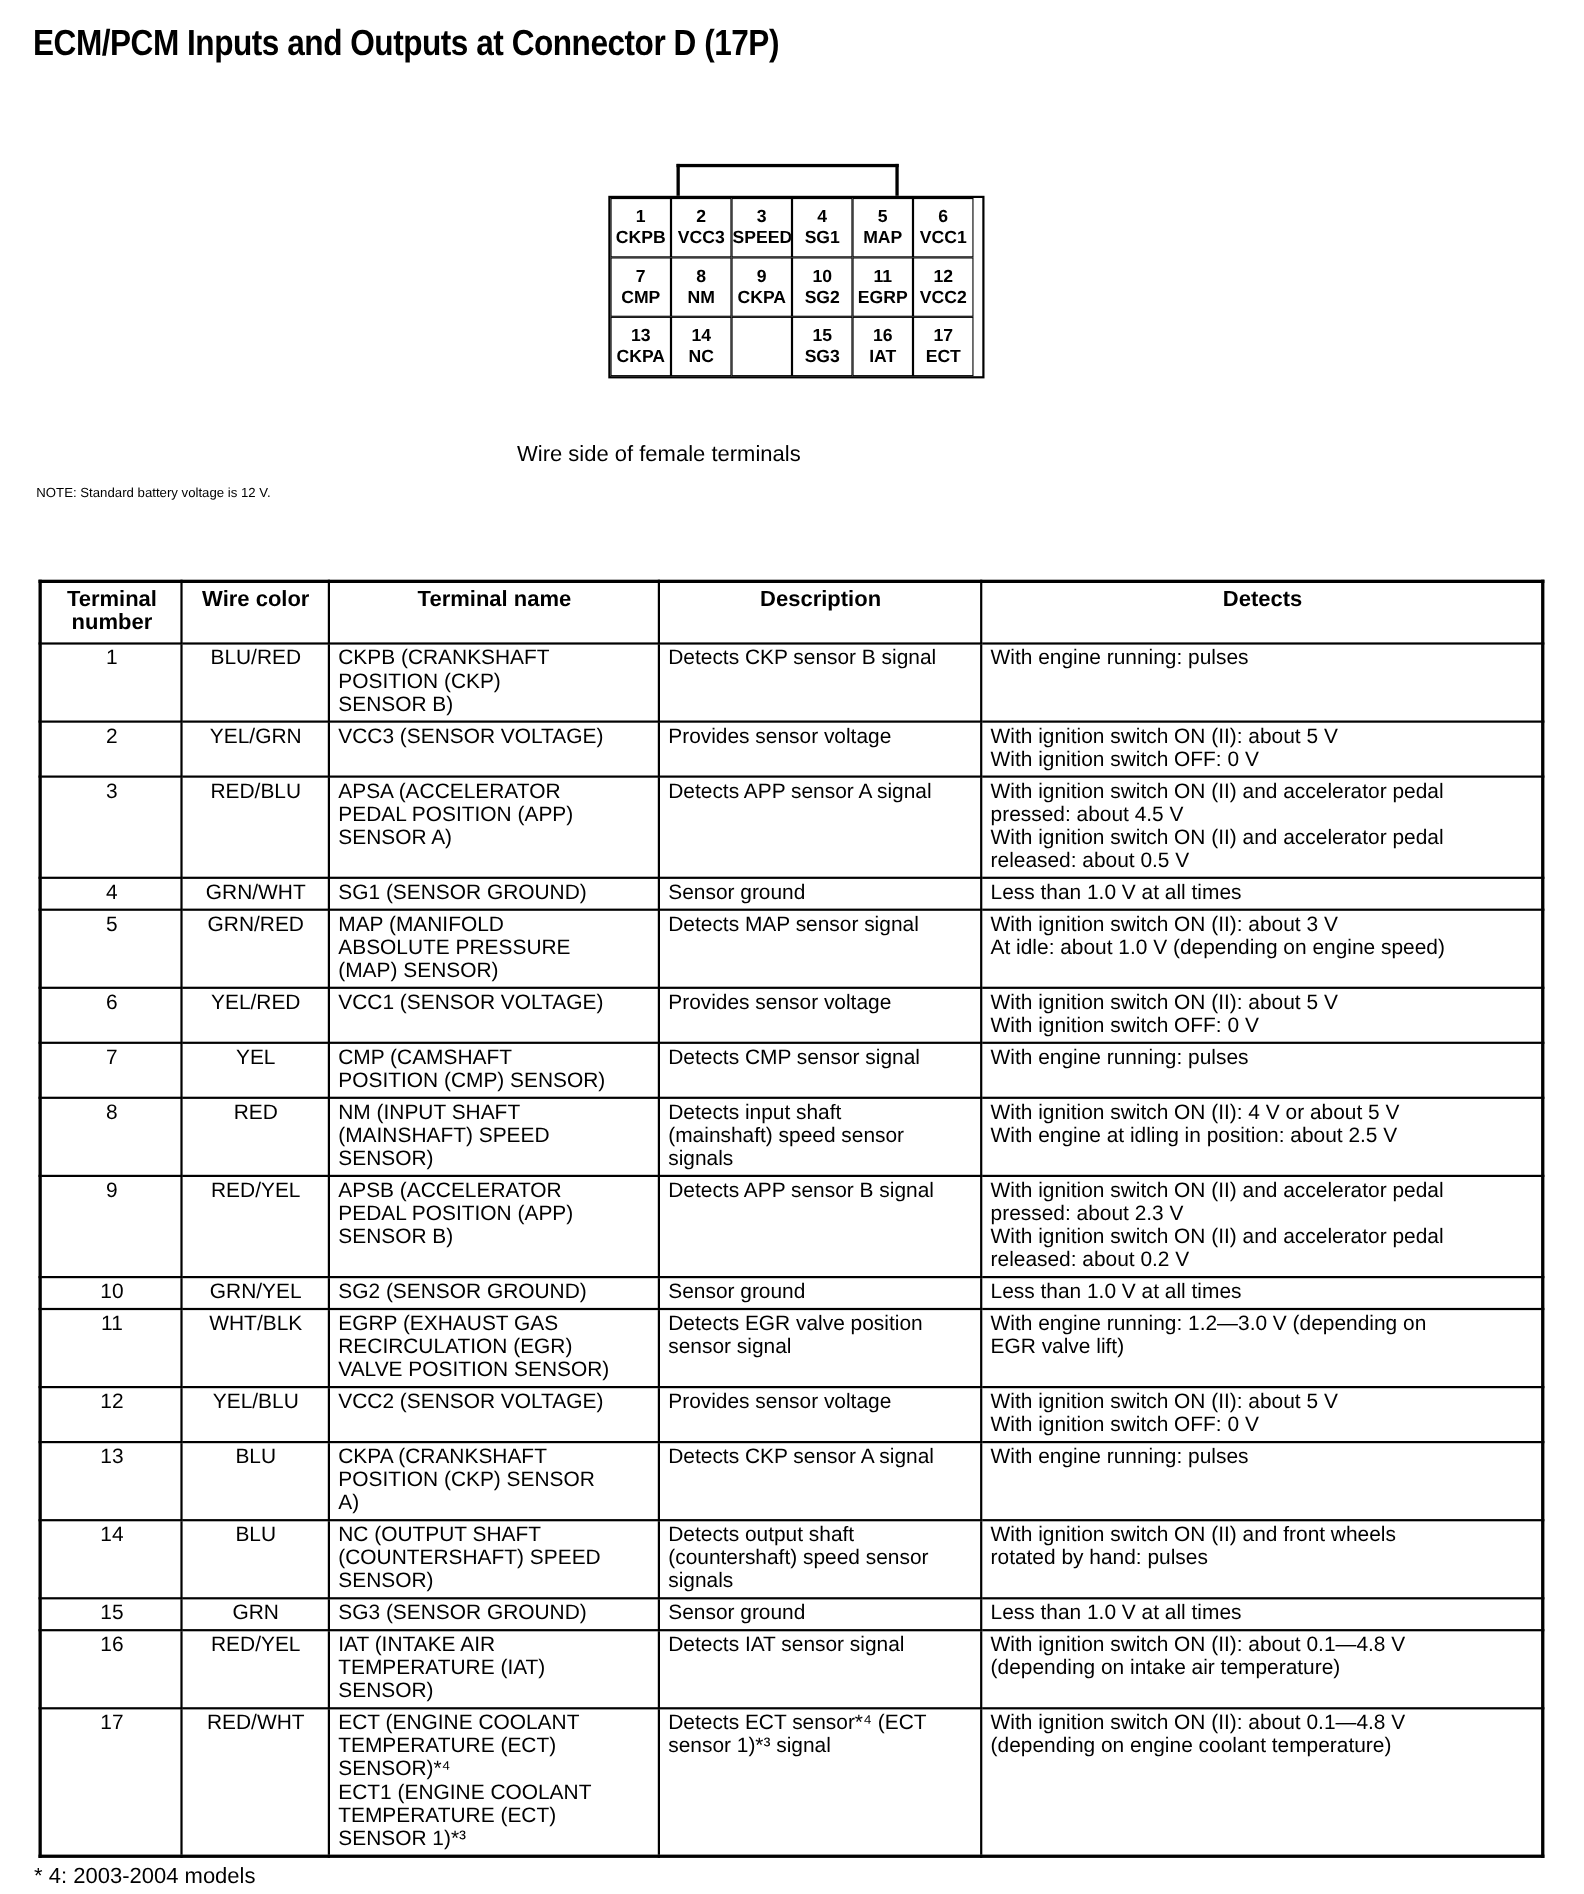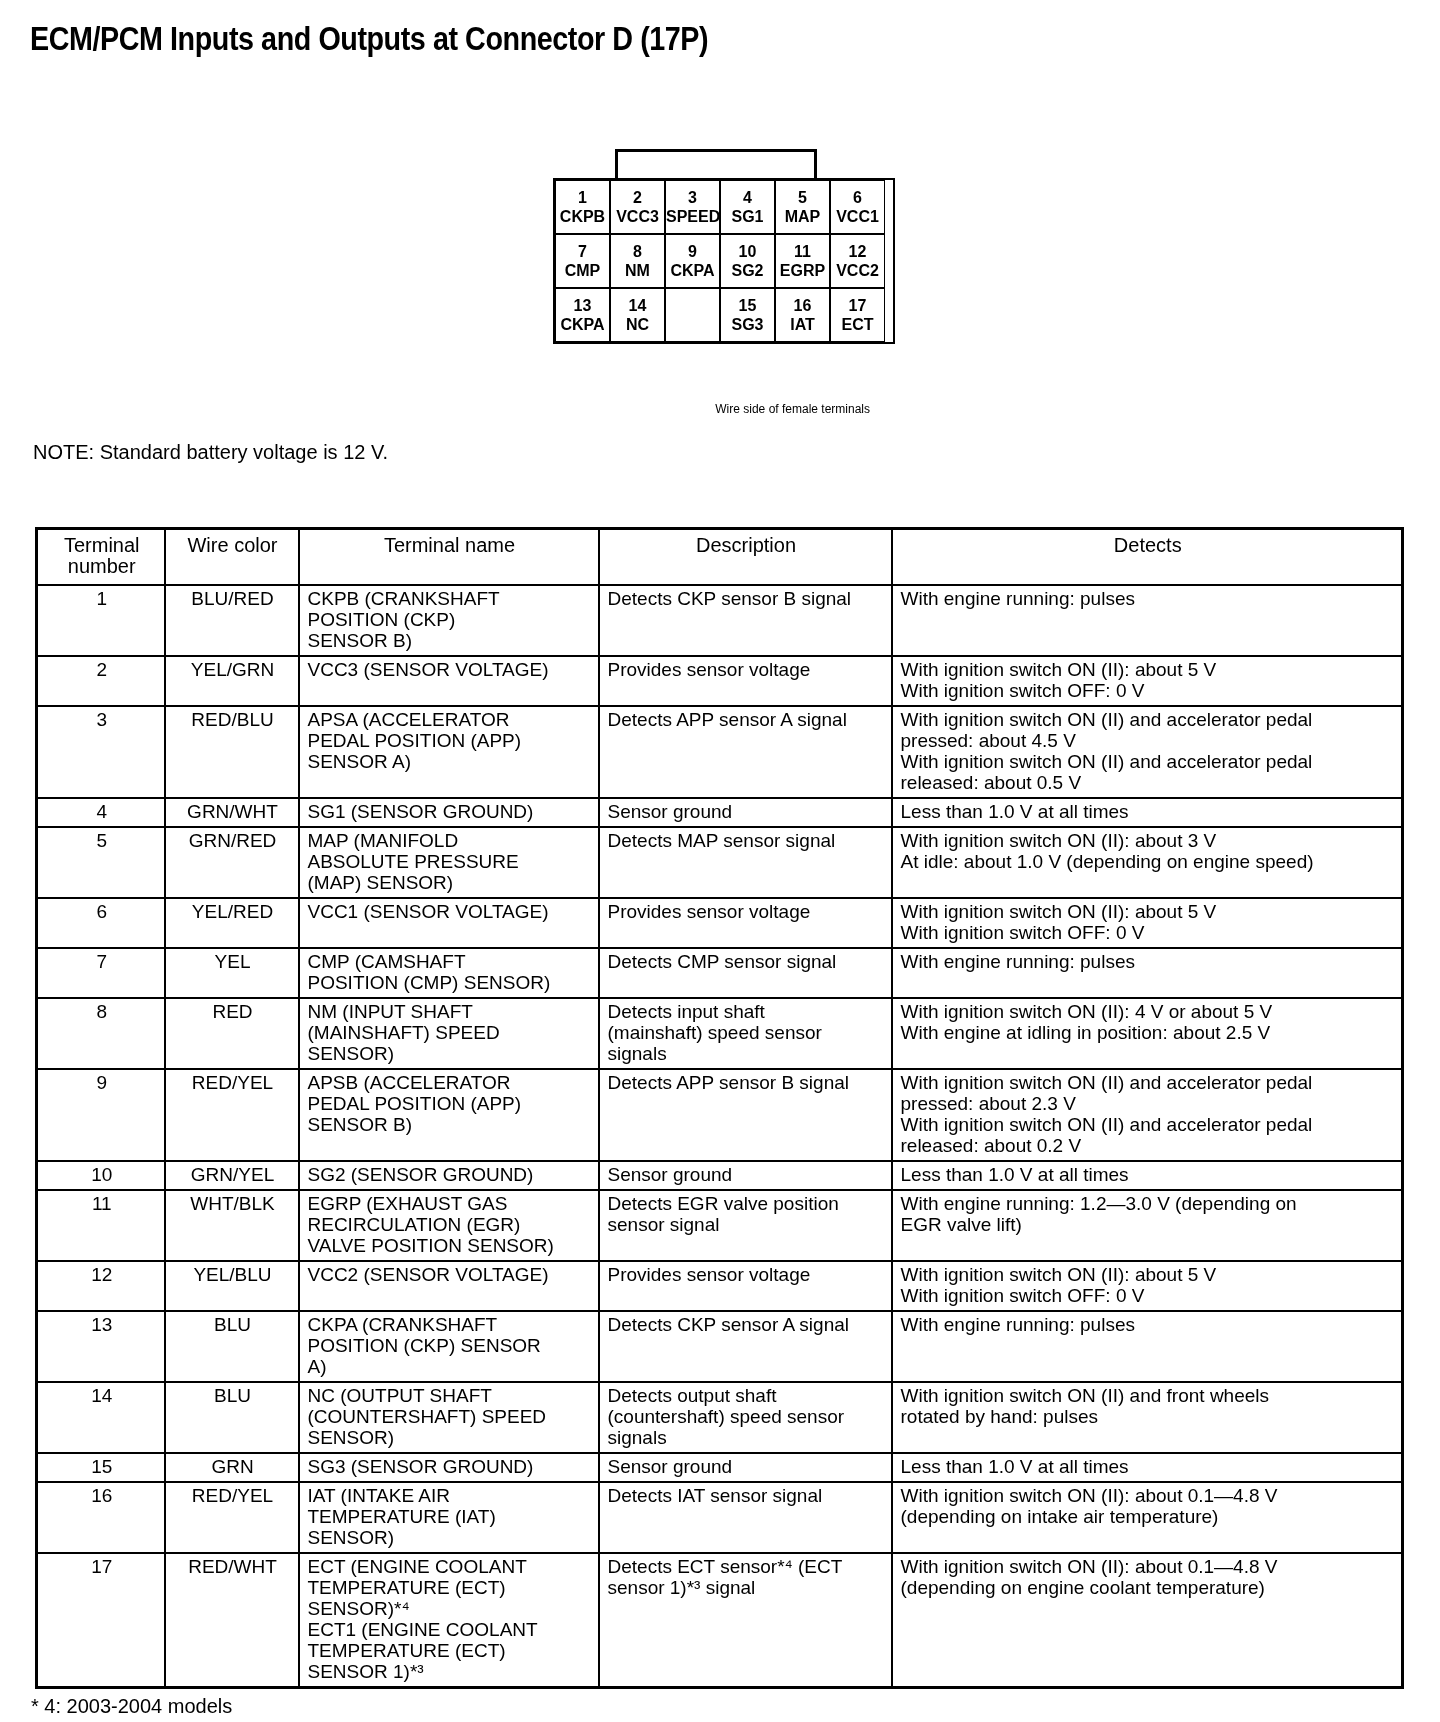--- a/index.html
+++ b/index.html
@@ -37,46 +37,46 @@
     width: 55px; height: 54px;
     border: 1px solid #000;
     text-align: center;
     font-weight: bold;
     font-size: 16px; line-height: 19px;
     padding-top: 7px;
     overflow: hidden;
   }
   .caption {
     position: absolute; left: 470px; top: 402px;
-    width: 400px; text-align: right;
-    font-size: 12px;
+    width: 400px; text-align: left;
+    font-size: 20px;
   }
   .note {
     position: absolute; left: 33px; top: 441px;
-    font-size: 20px;
+    font-size: 12px;
   }
   
   .main { position: absolute; left: 35px; top: 527px; width: 1366px; }
   table {
     border-collapse: collapse;
     width: 100%;
     table-layout: fixed;
     border: 3px solid #000;
   }
   th, td {
     border: 2px solid #000;
     font-size: 19px;
     line-height: 21px;
     padding: 2px 6px 4px 8px;
     vertical-align: top;
     white-space: pre-line;
     overflow: hidden;
   }
   th {
-    font-weight: normal;
+    font-weight: bold;
     text-align: center;
     height: 56px;
     font-size: 20px;
     padding-top: 5px;
     margin-left: 40px;
   }
   .c-num, .c-wire { text-align: center; }
   .footnotes { margin-top: 4px; margin-left: -4px; font-size: 20px; line-height: 27px; }
 </style>
 </head>

